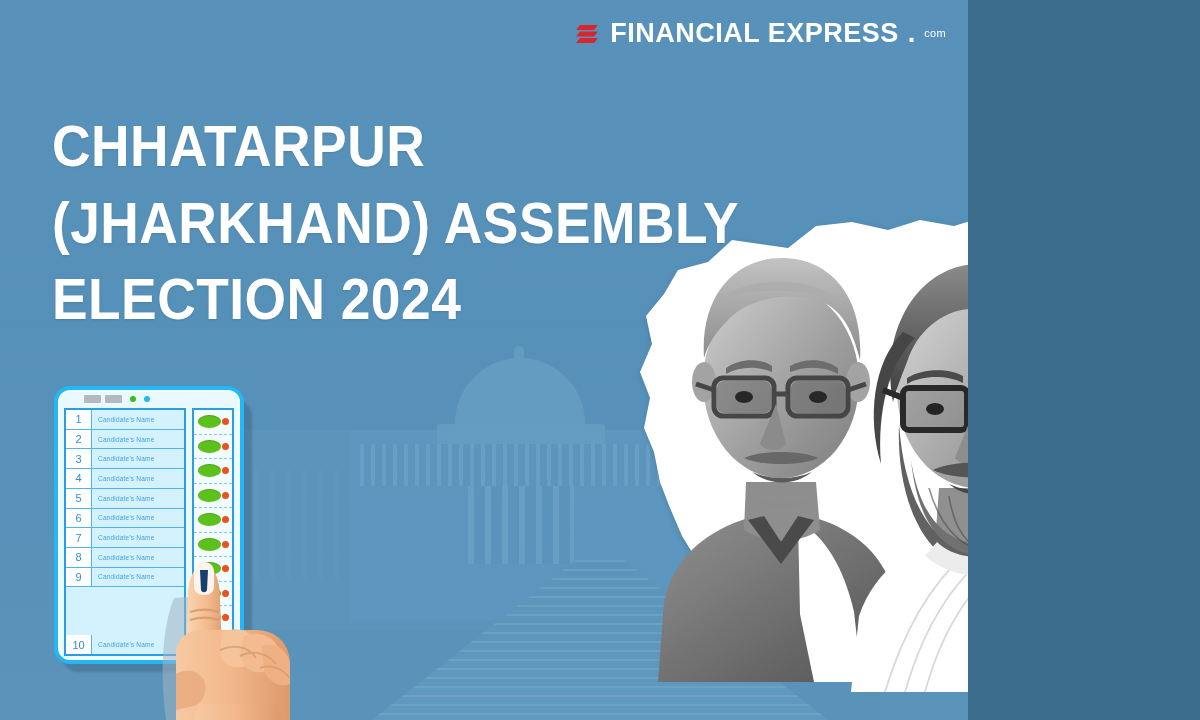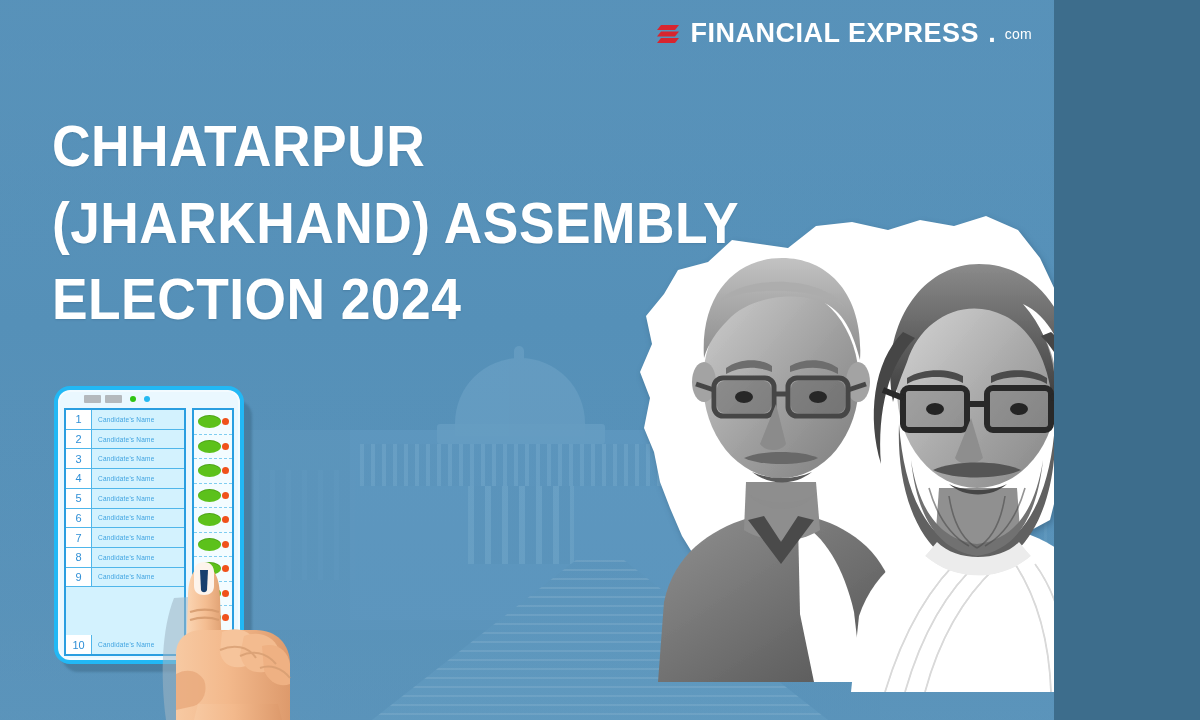--- a/index.html
+++ b/index.html
@@ -1,20 +1,20 @@
 <!DOCTYPE html>
 <html><head>
 <meta charset="utf-8">
 <style>
   html,body{margin:0;padding:0;background:#3d6d8c;}
   *{box-sizing:border-box;}
 
   .stage{
     position:relative;
-    width:1054px;height:720px;
+    width:968px;height:720px;
     overflow:hidden;
     background:#5590b8;
     font-family:"Liberation Sans", sans-serif;
   }
 
   
   .bg-scene{position:absolute;inset:0;overflow:hidden;}
   .bg-sky{position:absolute;inset:0;background:linear-gradient(180deg,#5b94bb 0%,#5590b8 45%,#5d95bb 100%);}
   .bld-base{
     position:absolute;left:170px;top:430px;width:700px;height:200px;
@@ -83,21 +83,21 @@
   .haze{position:absolute;inset:0;background:linear-gradient(180deg,rgba(85,144,184,.55) 0%,rgba(85,144,184,.12) 40%,rgba(85,144,184,.35) 100%);}
 
   
   .logo{position:absolute;right:22px;top:20px;display:flex;align-items:center;gap:9px;}
   .logo-mark{width:26px;height:26px;position:relative;flex:0 0 auto;}
   .logo-word{
     color:#ffffff;font-weight:bold;font-size:27px;letter-spacing:.5px;
     line-height:1;white-space:nowrap;
   }
   .logo-dot{color:#ffffff;font-weight:bold;font-size:27px;line-height:1;}
-  .logo-com{color:#ffffff;font-size:14px;font-weight:normal;line-height:1;letter-spacing:.3px;}
+  .logo-com{color:#ffffff;font-size:11px;font-weight:normal;line-height:1;letter-spacing:.3px;}
 
   
   .headline{
     position:absolute;left:52px;top:108px;width:640px;
     color:#ffffff;font-weight:bold;
     font-size:58px;line-height:1.32;letter-spacing:.5px;
     transform:scaleX(.92);transform-origin:left top;
     text-shadow:0 1px 2px rgba(20,55,80,.18);
   }
   .headline .l{display:block;white-space:nowrap;}

